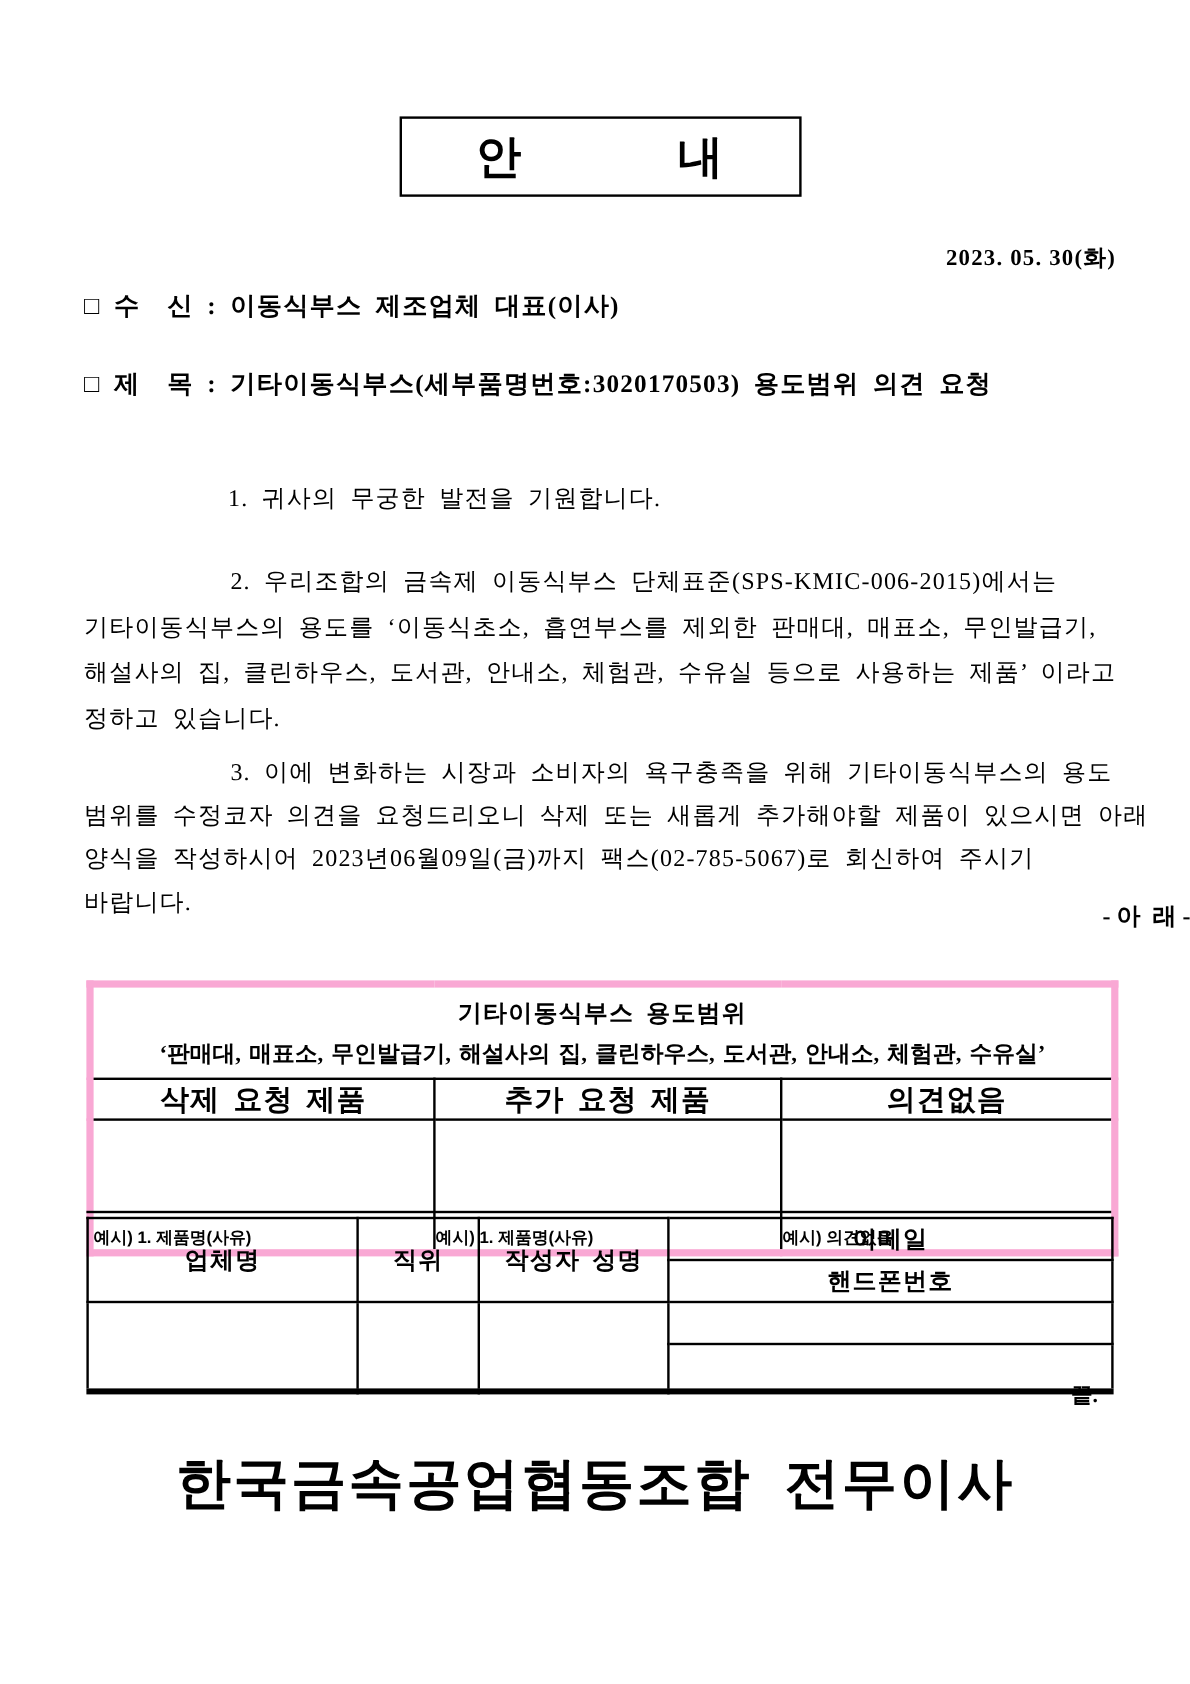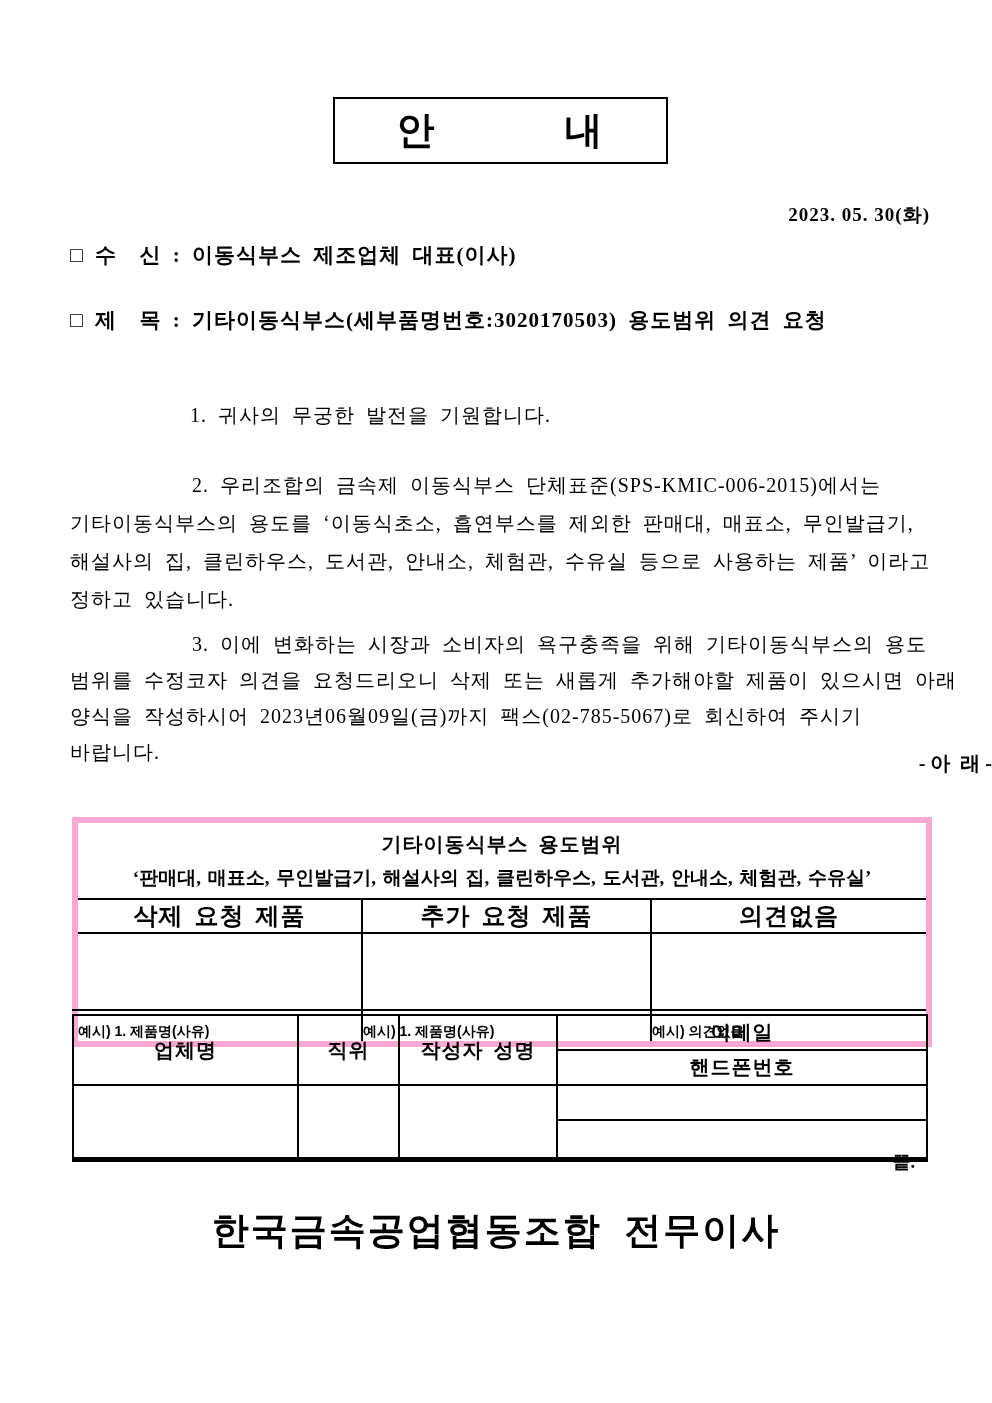--- a/index.html
+++ b/index.html
@@ -77,21 +77,21 @@
   .t2 .h33 { height: 33px; }
   .t2 .h36 { height: 36px; }
 
   .end-mark {
     position: absolute; right: 77px; top: 1150px;
     font-size: 18px; font-weight: bold;
   }
 
   .signature {
     position: absolute; left: 0; right: 0; top: 1206px;
-    text-align: center; font-size: 37px; font-weight: bold;
+    text-align: center; font-size: 46px; font-weight: bold;
     letter-spacing: 2px; white-space: pre;
   }
 </style>
 </head>
 <body>
 
 <div class="page">
 
   <div class="title-box">
     <span>안</span>

